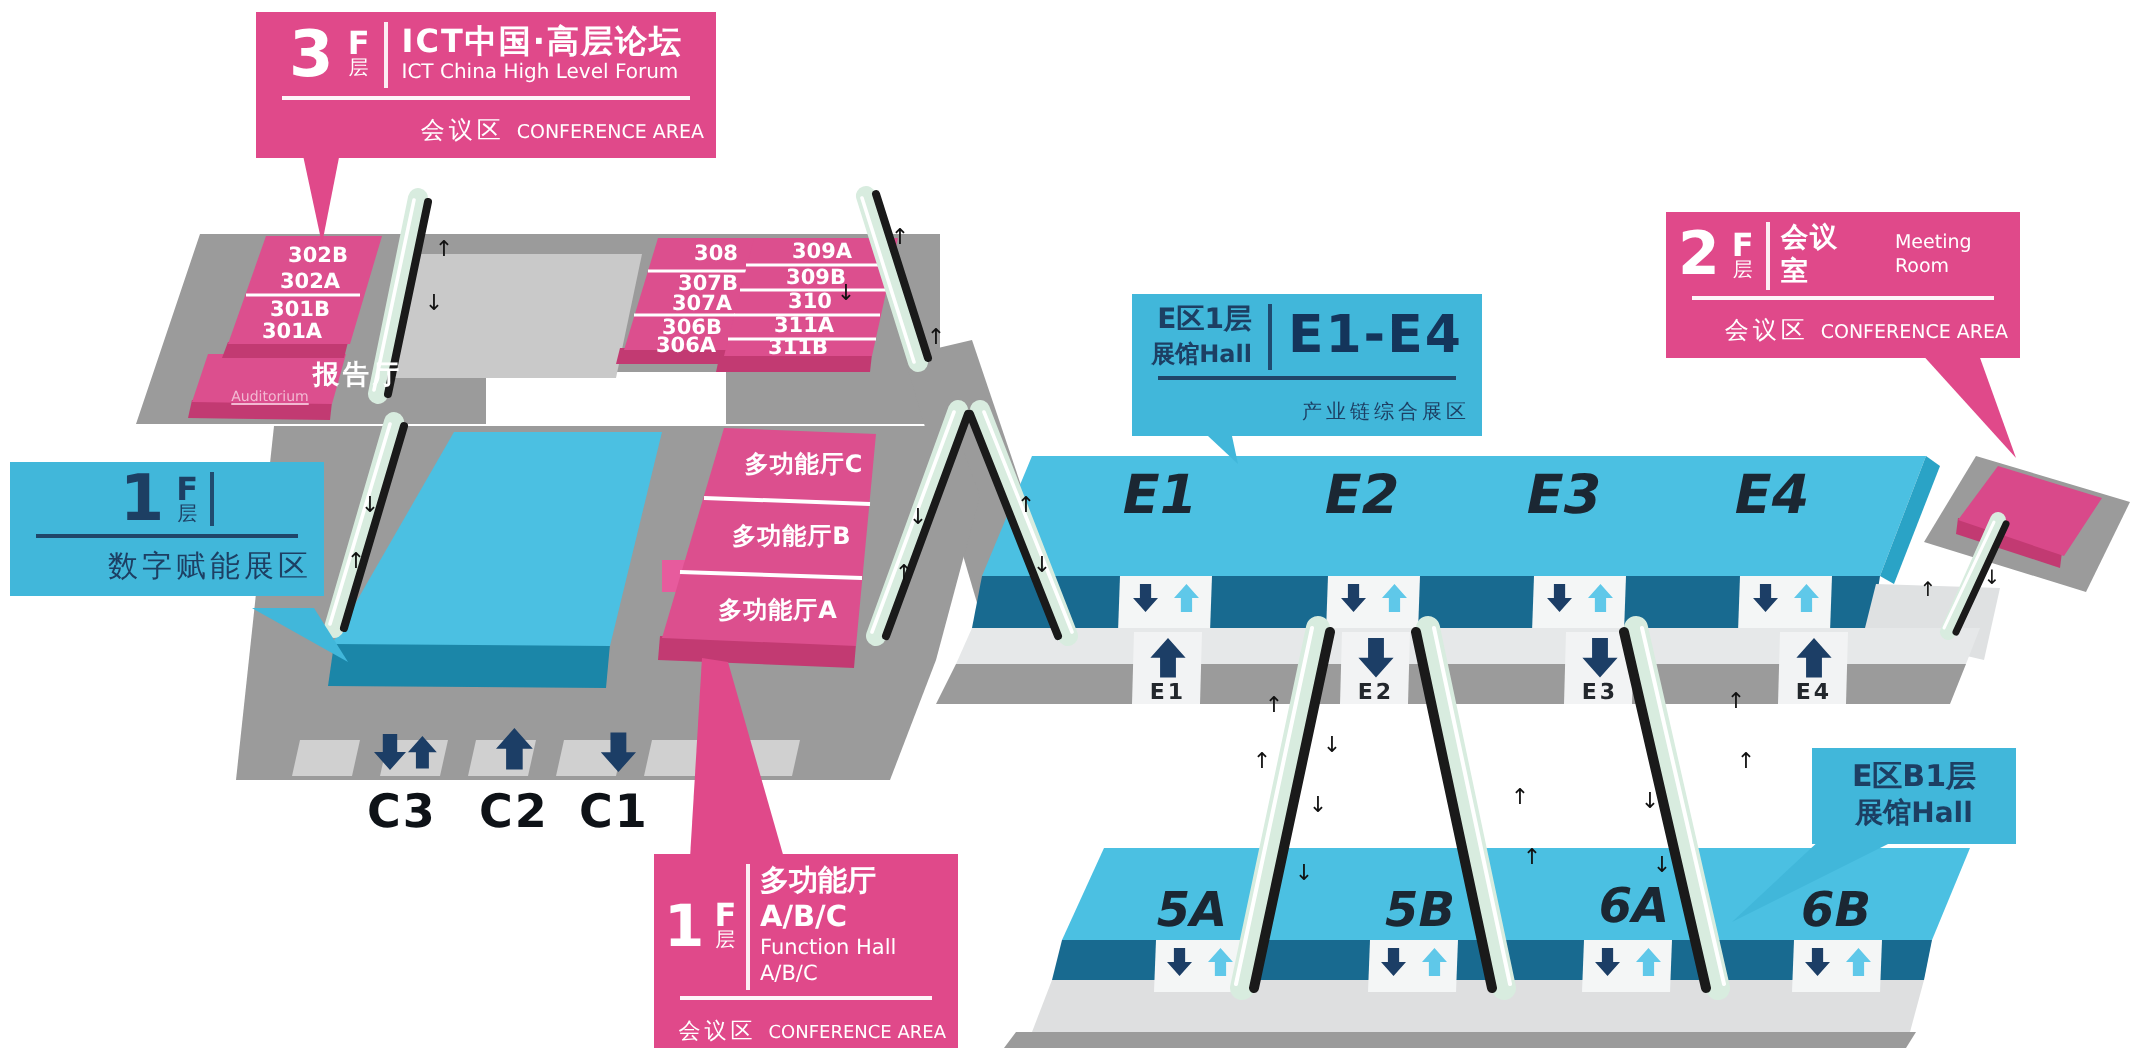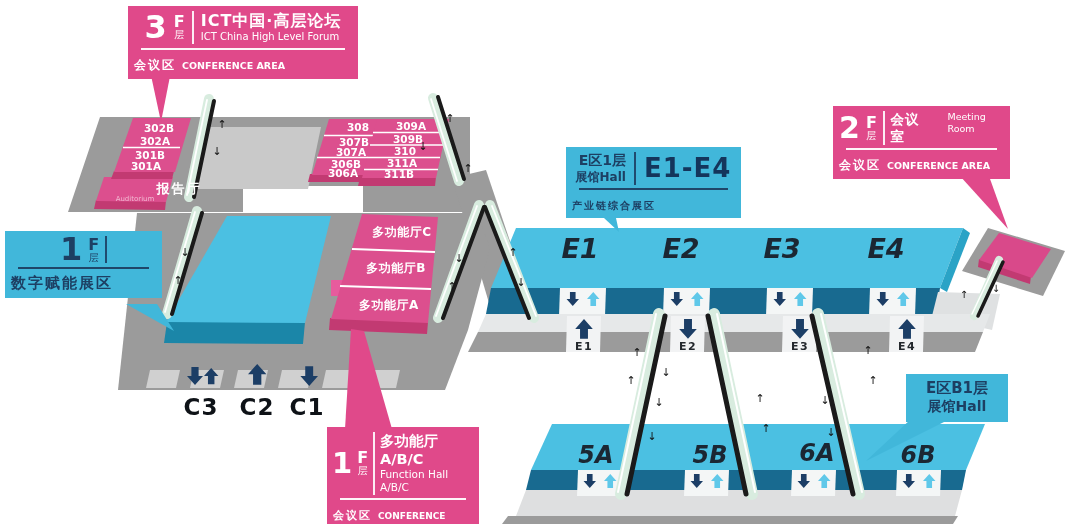--- a/index.html
+++ b/index.html
@@ -3,44 +3,44 @@
 <meta charset="utf-8">
 <style>
   html,body{margin:0;padding:0;background:#fff;}
   #map{position:relative;width:1065px;height:524px;overflow:hidden;background:#fff;
        font-family:"DejaVu Sans","Liberation Sans",sans-serif;}
   #shapes{position:absolute;left:0;top:0;}
   .lbl{position:absolute;transform:translate(-50%,-50%);white-space:nowrap;font-weight:bold;color:#fff;line-height:1;}
   .room{font-size:10.5px;}
   .fn{font-size:12px;letter-spacing:.5px;}
   .aud-zh{font-size:13px;letter-spacing:2px;margin-left:43px;}
-  .aud-en{font-size:7px;color:#f2b9d2;font-weight:normal;}
+  .aud-en{font-size:7px;color:#f2b9d2;font-weight:normal;text-decoration:underline;}
   .ital{font-style:italic;color:#1b2733;font-weight:600;}
   .ehall{font-size:27px;}
   .bhall{font-size:24px;}
   .gate{font-size:11px;color:#23272c;letter-spacing:1.5px;}
   .cgate{font-size:23px;color:#0e1217;font-weight:600;letter-spacing:1px;}
   .co{position:absolute;}
   .co.pink{background:#e0498a;color:#fff;}
   .co.blue{background:#41b7da;color:#1d3f63;}
   .co-head{display:flex;align-items:center;justify-content:center;gap:7px;padding:5px 8px 3px;}
   .co-num{font-size:32px;font-weight:bold;line-height:.85;}
   .co-fc{display:flex;flex-direction:column;align-items:center;line-height:1;}
   .co-f{font-size:16px;font-weight:bold;}
   .co-ceng{font-size:10px;}
   .co-vline{width:2px;align-self:stretch;background:currentColor;opacity:.9;}
   .co-col{display:flex;flex-direction:column;line-height:1.25;}
   .co-title-zh{font-size:16px;font-weight:bold;letter-spacing:1px;}
   .co-title-en{font-size:10px;}
   .co-rule{border-top:2px solid currentColor;margin:1px 13px 2px;opacity:.95;}
-  .co-area{text-align:left;padding:2px 6px 5px;font-weight:bold;}
+  .co-area{text-align:right;padding:2px 6px 5px;font-weight:normal;}
   .co-area .zh{font-size:12px;letter-spacing:2px;}
   .co-area .en{font-size:9.5px;margin-left:6px;}
   .co-big{font-size:26px;font-weight:bold;color:#14355b;letter-spacing:1px;}
-  .co-row{display:flex;align-items:flex-start;gap:21px;}
+  .co-row{display:flex;align-items:center;gap:21px;}
   .small-zh{font-size:13.5px;font-weight:bold;letter-spacing:1px;}
   .small-en{font-size:9.5px;}
   .rooms-line{font-size:10px;letter-spacing:.5px;}
   .eb1-line1{font-size:15px;font-weight:bold;text-align:center;}
   .eb1-line2{font-size:14px;font-weight:bold;text-align:center;}
 </style>
 </head>
 <body>
 
 <div id="map">

